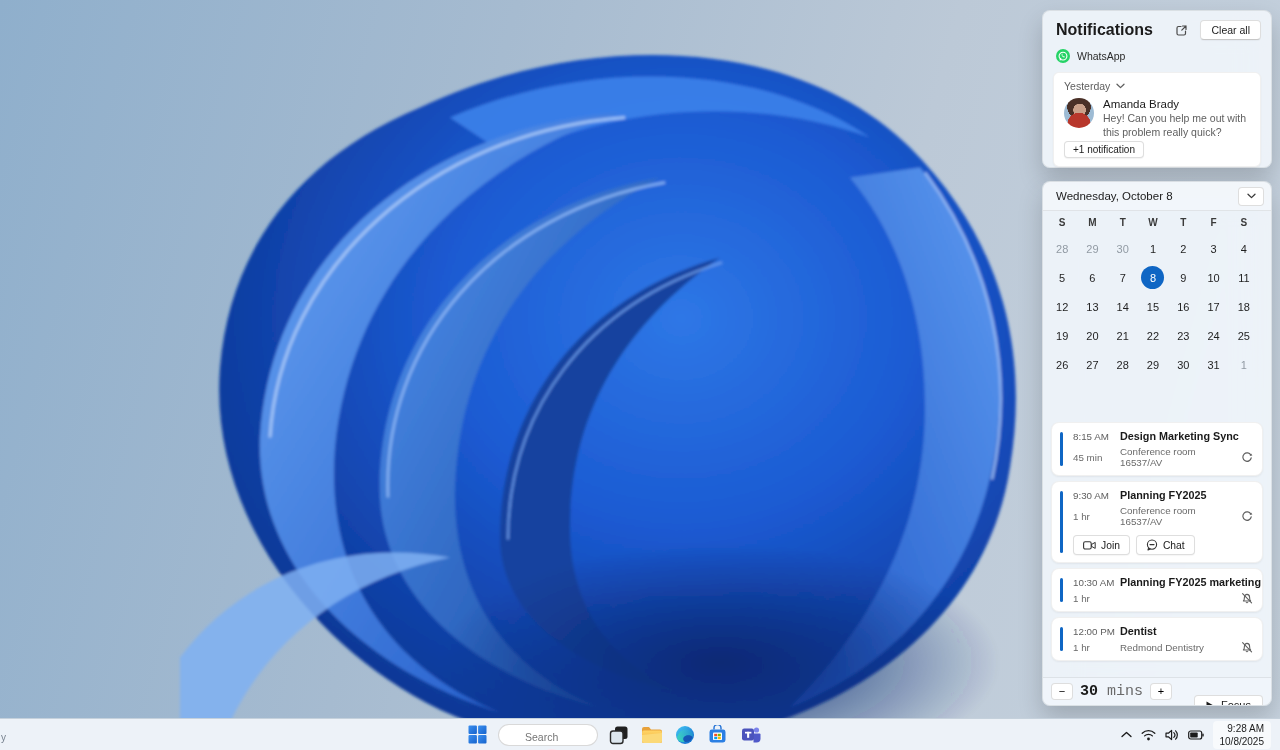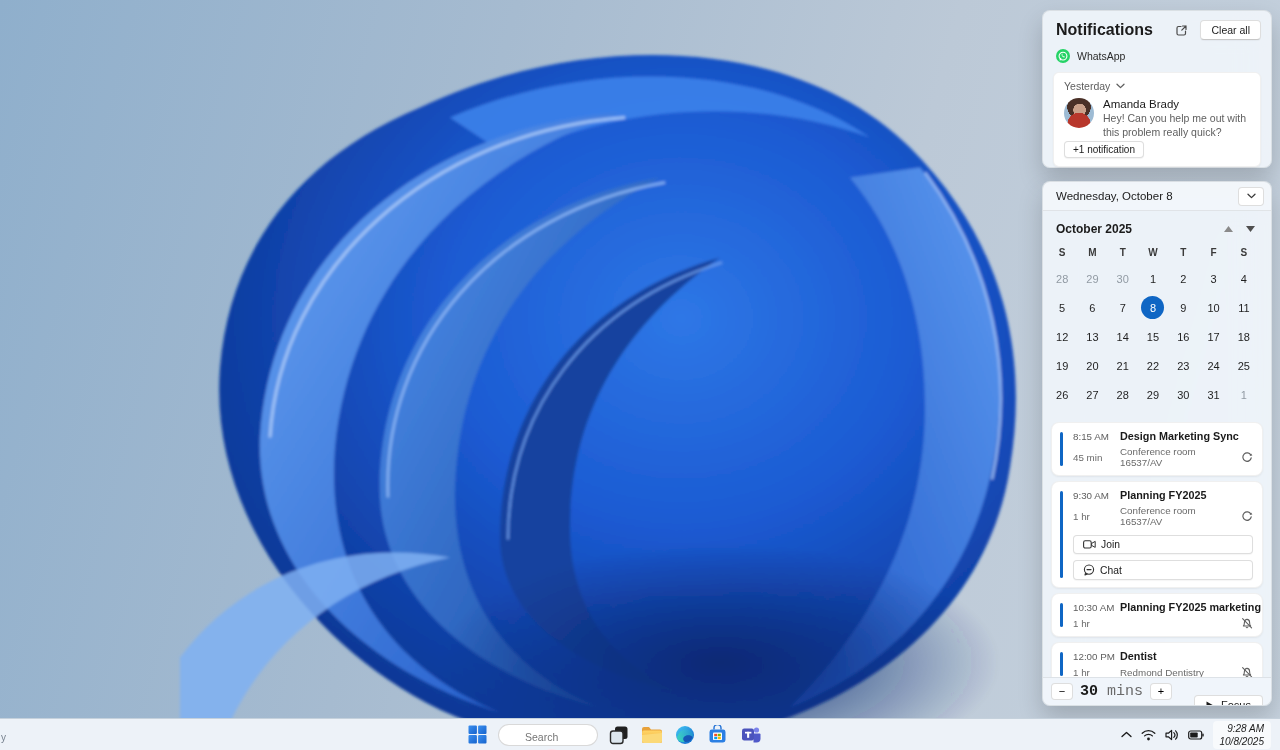--- a/index.html
+++ b/index.html
@@ -66,21 +66,21 @@
   .events { position:absolute; top:237px; bottom:28px; left:0; right:0; overflow:hidden; padding:3px 8px 0; }
   .ev-card { position:relative; background:#fff; border:1px solid rgba(0,0,0,.06); border-radius:8px;
     padding:7px 9px 7px 21px; margin-bottom:5px; box-shadow:0 1px 2px rgba(0,0,0,.06); cursor:pointer; }
   .ev-card:before { content:""; position:absolute; left:8px; top:9px; bottom:9px; width:3px;
     border-radius:2px; background:#0f66c4; }
   .ev-grid { display:grid; grid-template-columns:47px 1fr 16px; row-gap:4px; align-items:center; }
   .ev-time { font-size:9.8px; color:#5f5f5f; }
   .ev-title { font-size:10.8px; font-weight:700; color:#1a1a1a; white-space:nowrap; grid-column:2/4; }
   .ev-meta { font-size:9.8px; color:#6a6a6a; }
   .ev-icon { justify-self:end; display:flex; }
-  .ev-actions { grid-column:1/4; display:flex; gap:6px; margin-top:4px;flex-direction:column; }
+  .ev-actions { grid-column:1/4; display:flex; gap:6px; margin-top:4px; }
   .ev-btn { display:inline-flex; align-items:center; gap:5px; background:#fff;
     border:1px solid rgba(0,0,0,.13); border-radius:4px; padding:3px 9px; font-size:10.3px;
     color:#1b1b1b; cursor:pointer; font-family:inherit; box-shadow:0 1px 1px rgba(0,0,0,.04); }
   .reminder-row { margin:1px 0 6px 1px; }
   .reminder-pill { display:inline-flex; align-items:center; gap:5px; background:#0a58a4; color:#fff;
     border-radius:12px; padding:4px 11px 4px 7px; font-size:10.5px; cursor:pointer; }
 
   
   .focus-bar { position:absolute; left:0; right:0; bottom:0; height:28px; display:flex; align-items:center;
     gap:7px; padding:0 8px; background:rgba(240,246,251,.95); border-top:1px solid rgba(0,0,0,.08);
@@ -101,21 +101,21 @@
     display:flex; align-items:center; gap:8px; }
   .tb-app { width:25px; height:25px; display:flex; align-items:center; justify-content:center;
     border-radius:4px; background:transparent; border:none; cursor:pointer; }
   .search-box { display:flex; align-items:center; gap:6px; width:100px; height:22px; background:#fff;
     border:1px solid rgba(0,0,0,.15); border-radius:11px; padding:0 3px 0 9px; cursor:pointer;flex-direction:column; }
   .search-box input { border:none; outline:none; background:transparent; width:52px; font-size:10.5px;
     color:#444; font-family:inherit; pointer-events:none; }
   .lotus { width:17px; height:17px; border-radius:50%; display:flex; align-items:center; justify-content:center;
     background:radial-gradient(circle at 50% 40%, #fde4ed 0 60%, #f6c9da 100%); }
   .tray { position:absolute; right:0; top:0; height:100%; display:flex; align-items:center; gap:9px;
-    padding:0 9px 0 6px;font-style:italic; }
+    padding:0 9px 0 6px; }
   .tray-btn { background:transparent; border:none; display:flex; align-items:center; cursor:pointer; }
   .clock { text-align:right; font-size:10px; line-height:1.3; color:#1b1b1b; background:rgba(255,255,255,.6);
     border-radius:4px; padding:1px 7px; cursor:pointer; }
 </style>
 </head>
 <body>
 
 <div class="wallpaper">
   <svg class="bloom" viewBox="0 0 940 730">
     <defs>
@@ -202,33 +202,20 @@
 <section class="panel cal-panel">
   <div class="cal-date-header">
     <span class="hdr-label">Wednesday, October 8</span>
     <button class="chev-btn">
       <svg width="9" height="6" viewBox="0 0 9 6">
         <path d="M1 1.2 L4.5 4.6 L8 1.2" fill="none" stroke="#3a3a3a" stroke-width="1.3" stroke-linecap="round" stroke-linejoin="round"></path>
       </svg>
     </button>
   </div>
 
-  <div class="cal-month-row">
-    <span class="cal-month">October 2025</span>
-    <button class="tri-btn">
-      <svg width="9" height="6" viewBox="0 0 9 6">
-          <polygon points="4.5,0 9,6 0,6" fill="#8a8a8a"></polygon>
-        </svg>
-    </button>
-    <button class="tri-btn">
-      <svg width="9" height="6" viewBox="0 0 9 6">
-          <polygon points="0,0 9,0 4.5,6" fill="#4f4f4f"></polygon>
-        </svg>
-    </button>
-  </div>
 
   <div class="cal-grid">
     <div class="cwd">S</div>
     <div class="cwd">M</div>
     <div class="cwd">T</div>
     <div class="cwd">W</div>
     <div class="cwd">T</div>
     <div class="cwd">F</div>
     <div class="cwd">S</div>
   </div>

